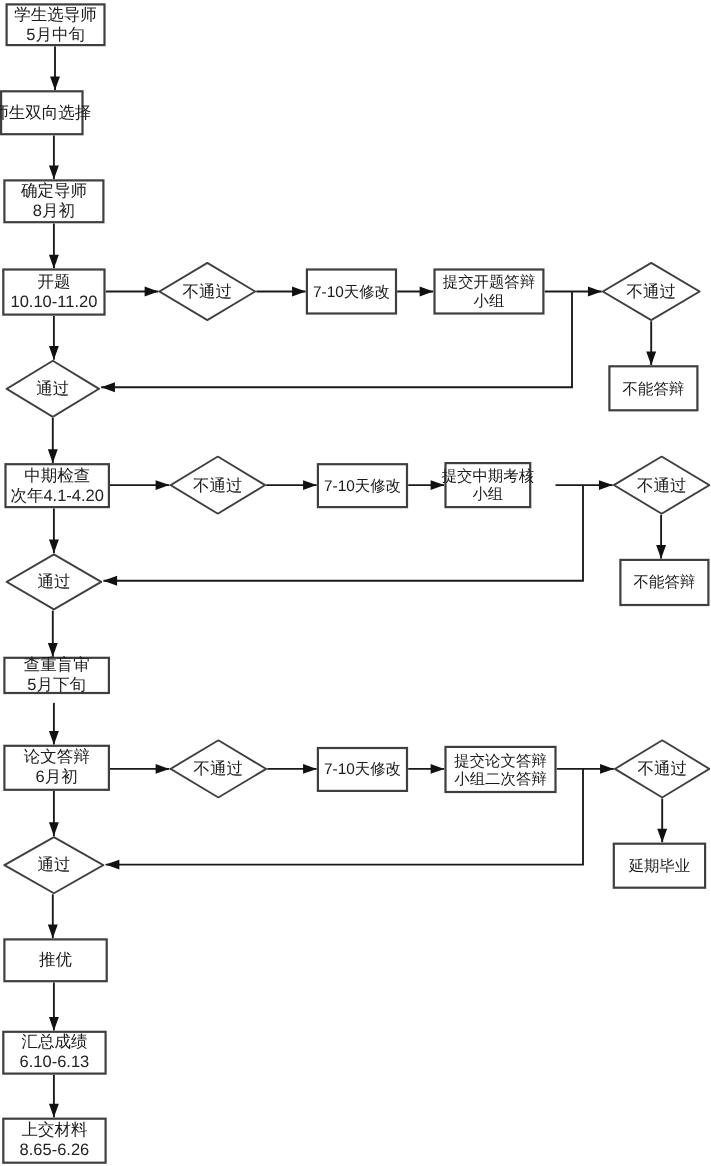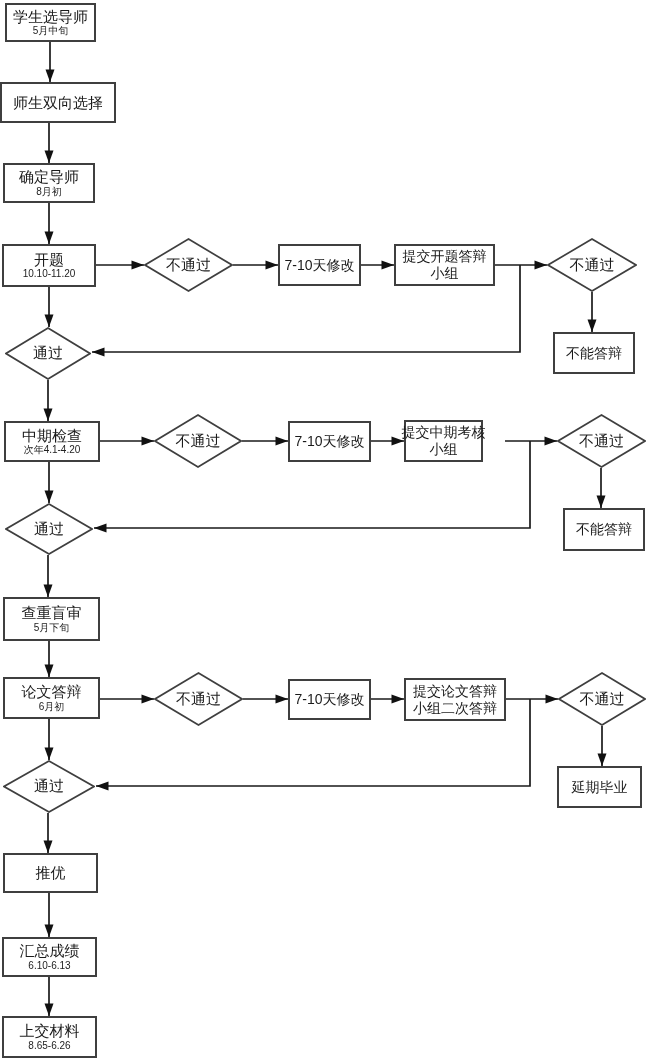--- a/index.html
+++ b/index.html
@@ -15,21 +15,21 @@
   .node{position:absolute;z-index:2;box-sizing:border-box;}
   .box{
     background:#ffffff;
     border:2px solid #3f3f3f;
     display:flex;flex-direction:column;
     align-items:center;justify-content:center;
     text-align:left;line-height:1.18;
   }
   .box .lbl{font-size:15px;white-space:nowrap;}
   .box .lbl.sm{font-size:14px;}
-  .box .sub{font-size:10px;color:#222;white-space:nowrap;}
+  .box .sub{font-size:15px;color:#222;white-space:nowrap;}
   .diamond{background:transparent;}
   .diamond svg{position:absolute;left:0;top:0;display:block;}
   .diamond .dlbl{
     position:absolute;left:0;top:0;width:100%;height:100%;
     display:flex;align-items:center;justify-content:center;
     font-size:15px;
     text-decoration-color:#4a4a4a;
     text-decoration-thickness:1px;
     text-underline-offset:3px;
     white-space:nowrap;
@@ -78,40 +78,40 @@
       <polyline points="49,893 49,937" marker-end="url(#arr)"></polyline>
       <polyline points="49,977 49,1016" marker-end="url(#arr)"></polyline>
     </g>
   </svg>
 
   <div class="node box" style="left:5px;top:3px;width:91px;height:39px">
     <span class="lbl">学生选导师</span>
     <span class="sub">5月中旬</span>
   </div>
 
-  <div class="node box" style="left:0px;top:82px;width:116px;height:41px">
+  <div class="node box" style="left:0px;top:82px;width:76px;height:41px">
     <span class="lbl">师生双向选择</span>
   </div>
 
   <div class="node box" style="left:3px;top:163px;width:92px;height:40px">
     <span class="lbl">确定导师</span>
     <span class="sub">8月初</span>
   </div>
 
   <div class="node box" style="left:2px;top:244px;width:94px;height:43px">
     <span class="lbl">开题</span>
     <span class="sub">10.10-11.20</span>
   </div>
 
   <div class="node box" style="left:4px;top:421px;width:96px;height:41px">
     <span class="lbl">中期检查</span>
     <span class="sub">次年4.1-4.20</span>
   </div>
 
-  <div class="node box" style="left:3px;top:597px;width:97px;height:44px">
+  <div class="node box" style="left:3px;top:597px;width:97px;height:34px">
     <span class="lbl">查重盲审</span>
     <span class="sub">5月下旬</span>
   </div>
 
   <div class="node box" style="left:3px;top:677px;width:97px;height:42px">
     <span class="lbl">论文答辩</span>
     <span class="sub">6月初</span>
   </div>
 
   <div class="node box" style="left:3px;top:853px;width:95px;height:40px">

